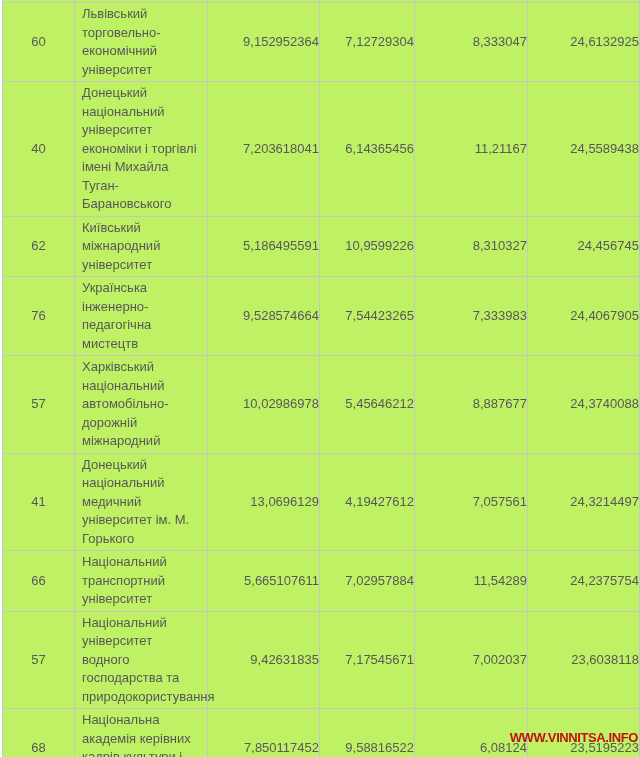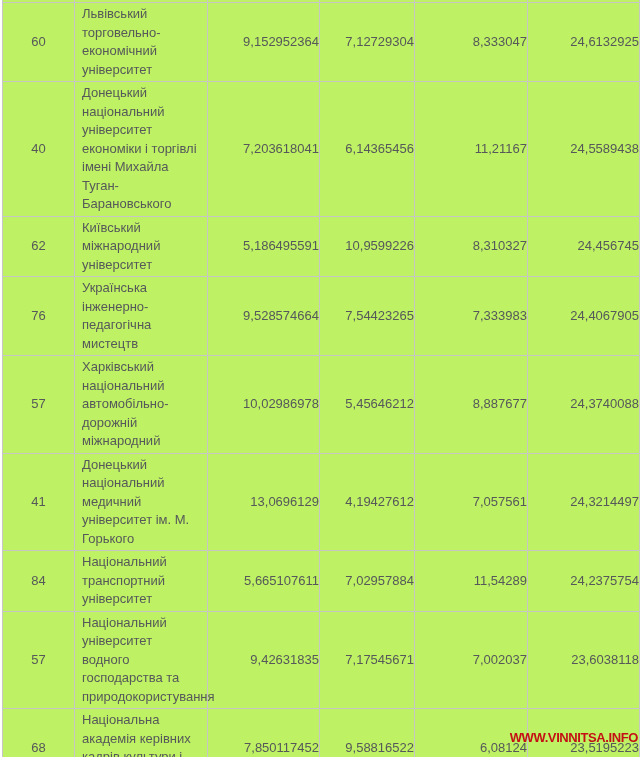--- a/index.html
+++ b/index.html
@@ -145,21 +145,21 @@
 національний
 медичний
 університет ім. М.
 Горького</td>
     <td class="num">13,0696129</td>
     <td class="num">4,19427612</td>
     <td class="num">7,057561</td>
     <td class="num">24,3214497</td>
   </tr>
         <tr>
-    <td class="rank">84</td>
+    <td class="rank">66</td>
     <td class="name">Національний
 транспортний
 університет</td>
     <td class="num">5,665107611</td>
     <td class="num">7,02957884</td>
     <td class="num">11,54289</td>
     <td class="num">24,2375754</td>
   </tr>
         <tr>
     <td class="rank">57</td>

